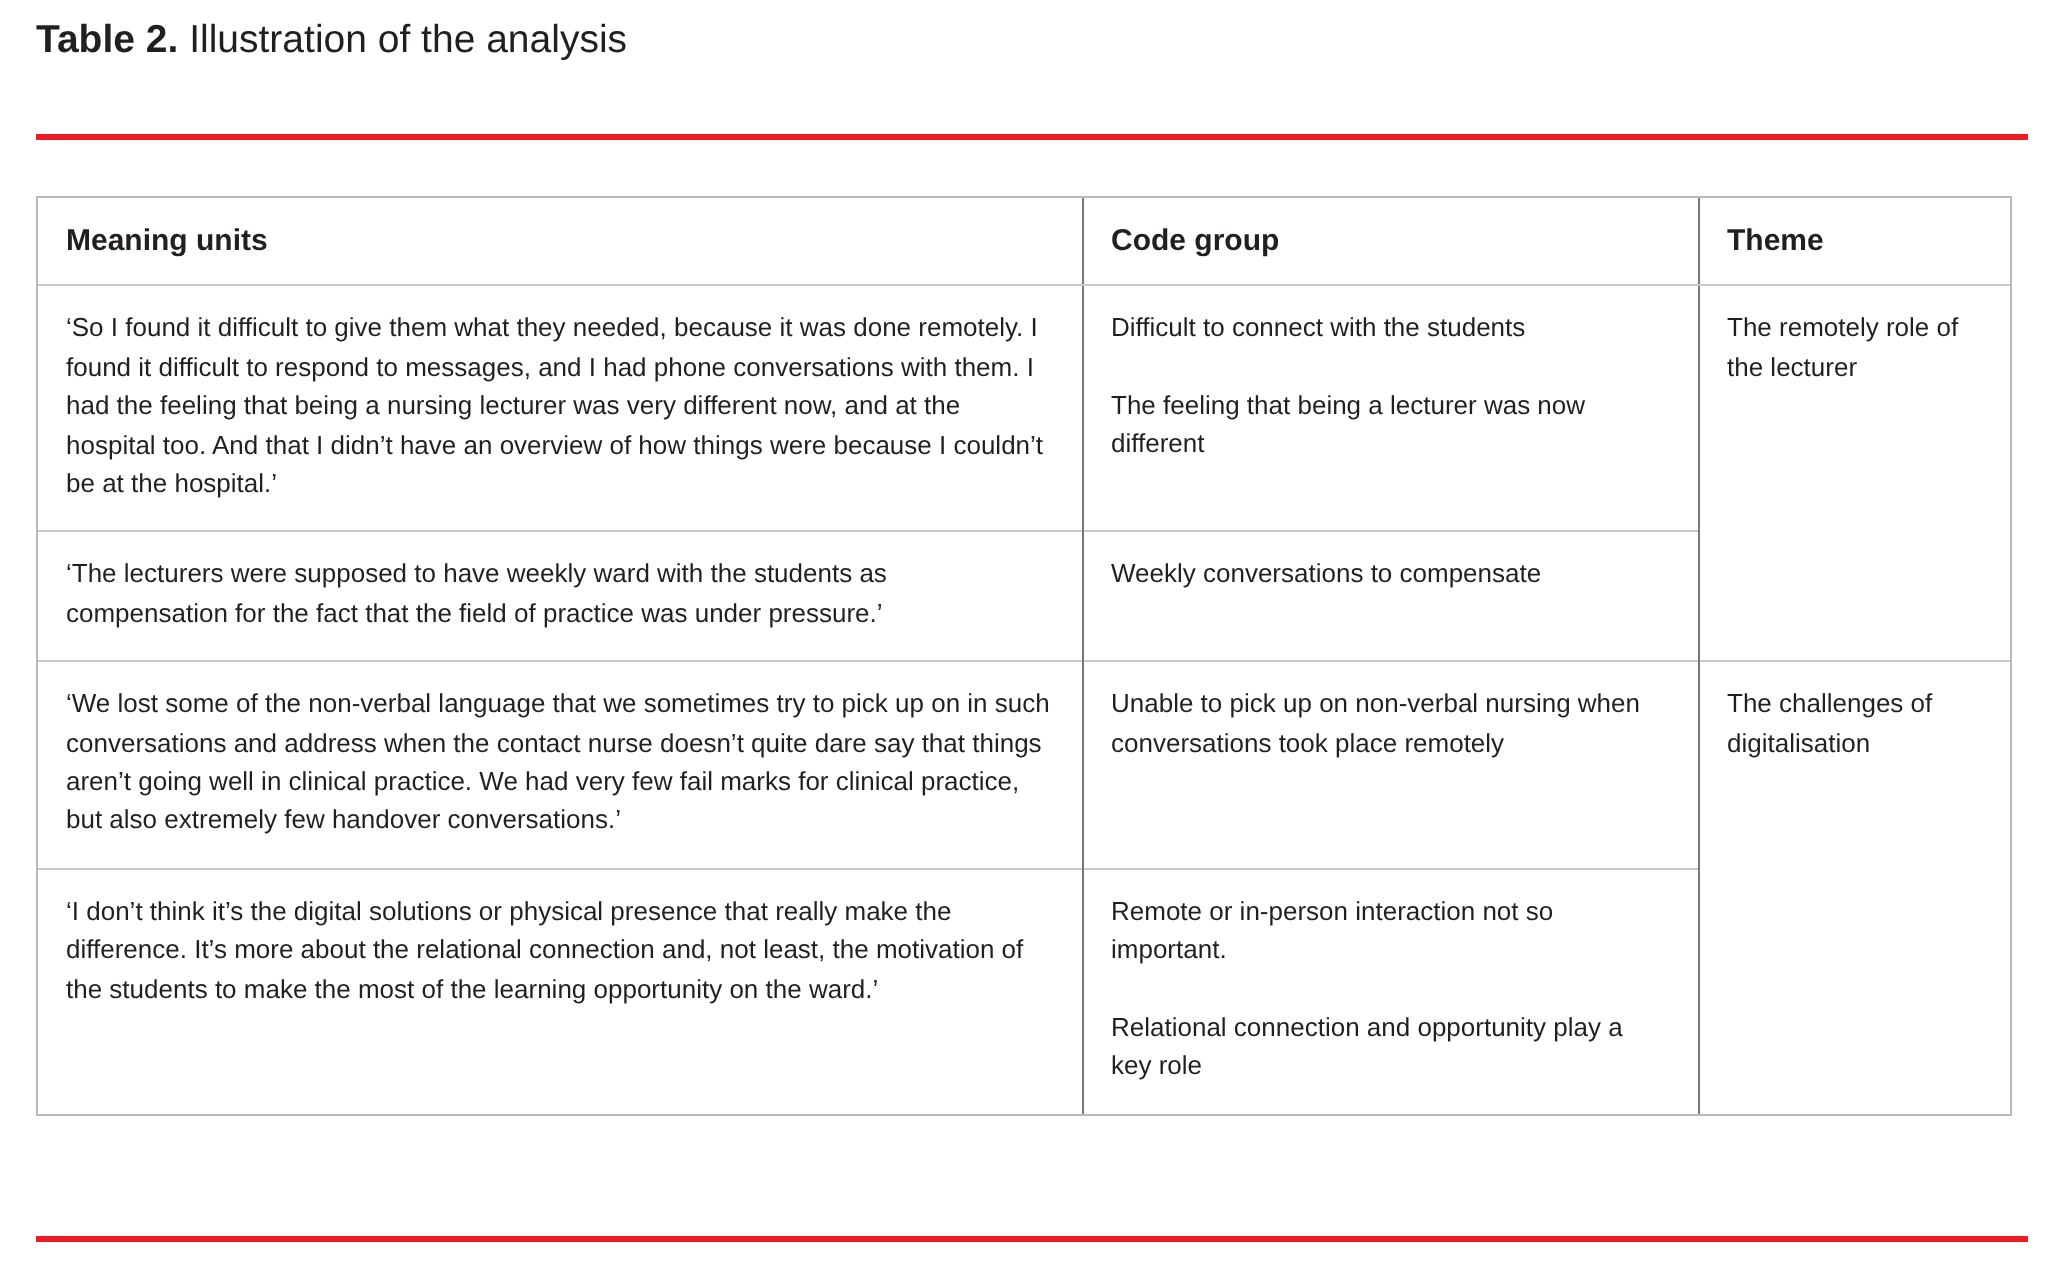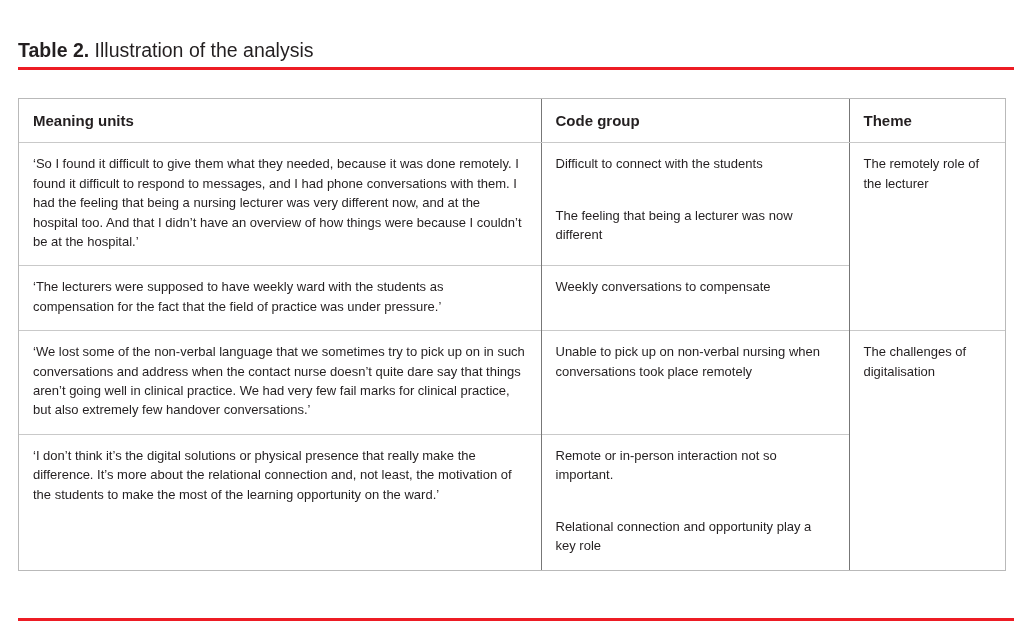--- a/index.html
+++ b/index.html
@@ -21,21 +21,21 @@
     position: relative;
     width: 1024px;
     height: 634px;
     box-sizing: border-box;
   }
 
   
   .caption {
     position: absolute;
     left: 18px;
-    top: 38px;
+    top: 8px;
     font-size: 19.5px;
     line-height: 24px;
     color: #231f20;
     white-space: nowrap;
   }
   .caption-label {
     font-weight: bold;
   }
   .caption-text {
     font-weight: normal;
@@ -110,21 +110,21 @@
     padding-left: 14px;
     padding-right: 10px;
     font-size: 14.6px;
     line-height: 19.4px;
   }
 
   td.meaning-cell { padding-right: 22px; }
   td.code-cell    { padding-right: 14px; }
 
   .para { margin: 0; }
-  .para + .para { margin-top: 32px; }
+  .para + .para { margin-top: 19px; }
 
   .quote { margin: 0; }
 </style>
 </head>
 <body>
 
 <div class="page">
 
   <div class="caption">
     <span class="caption-label">Table 2.</span><span class="caption-text"> Illustration of the analysis</span>

